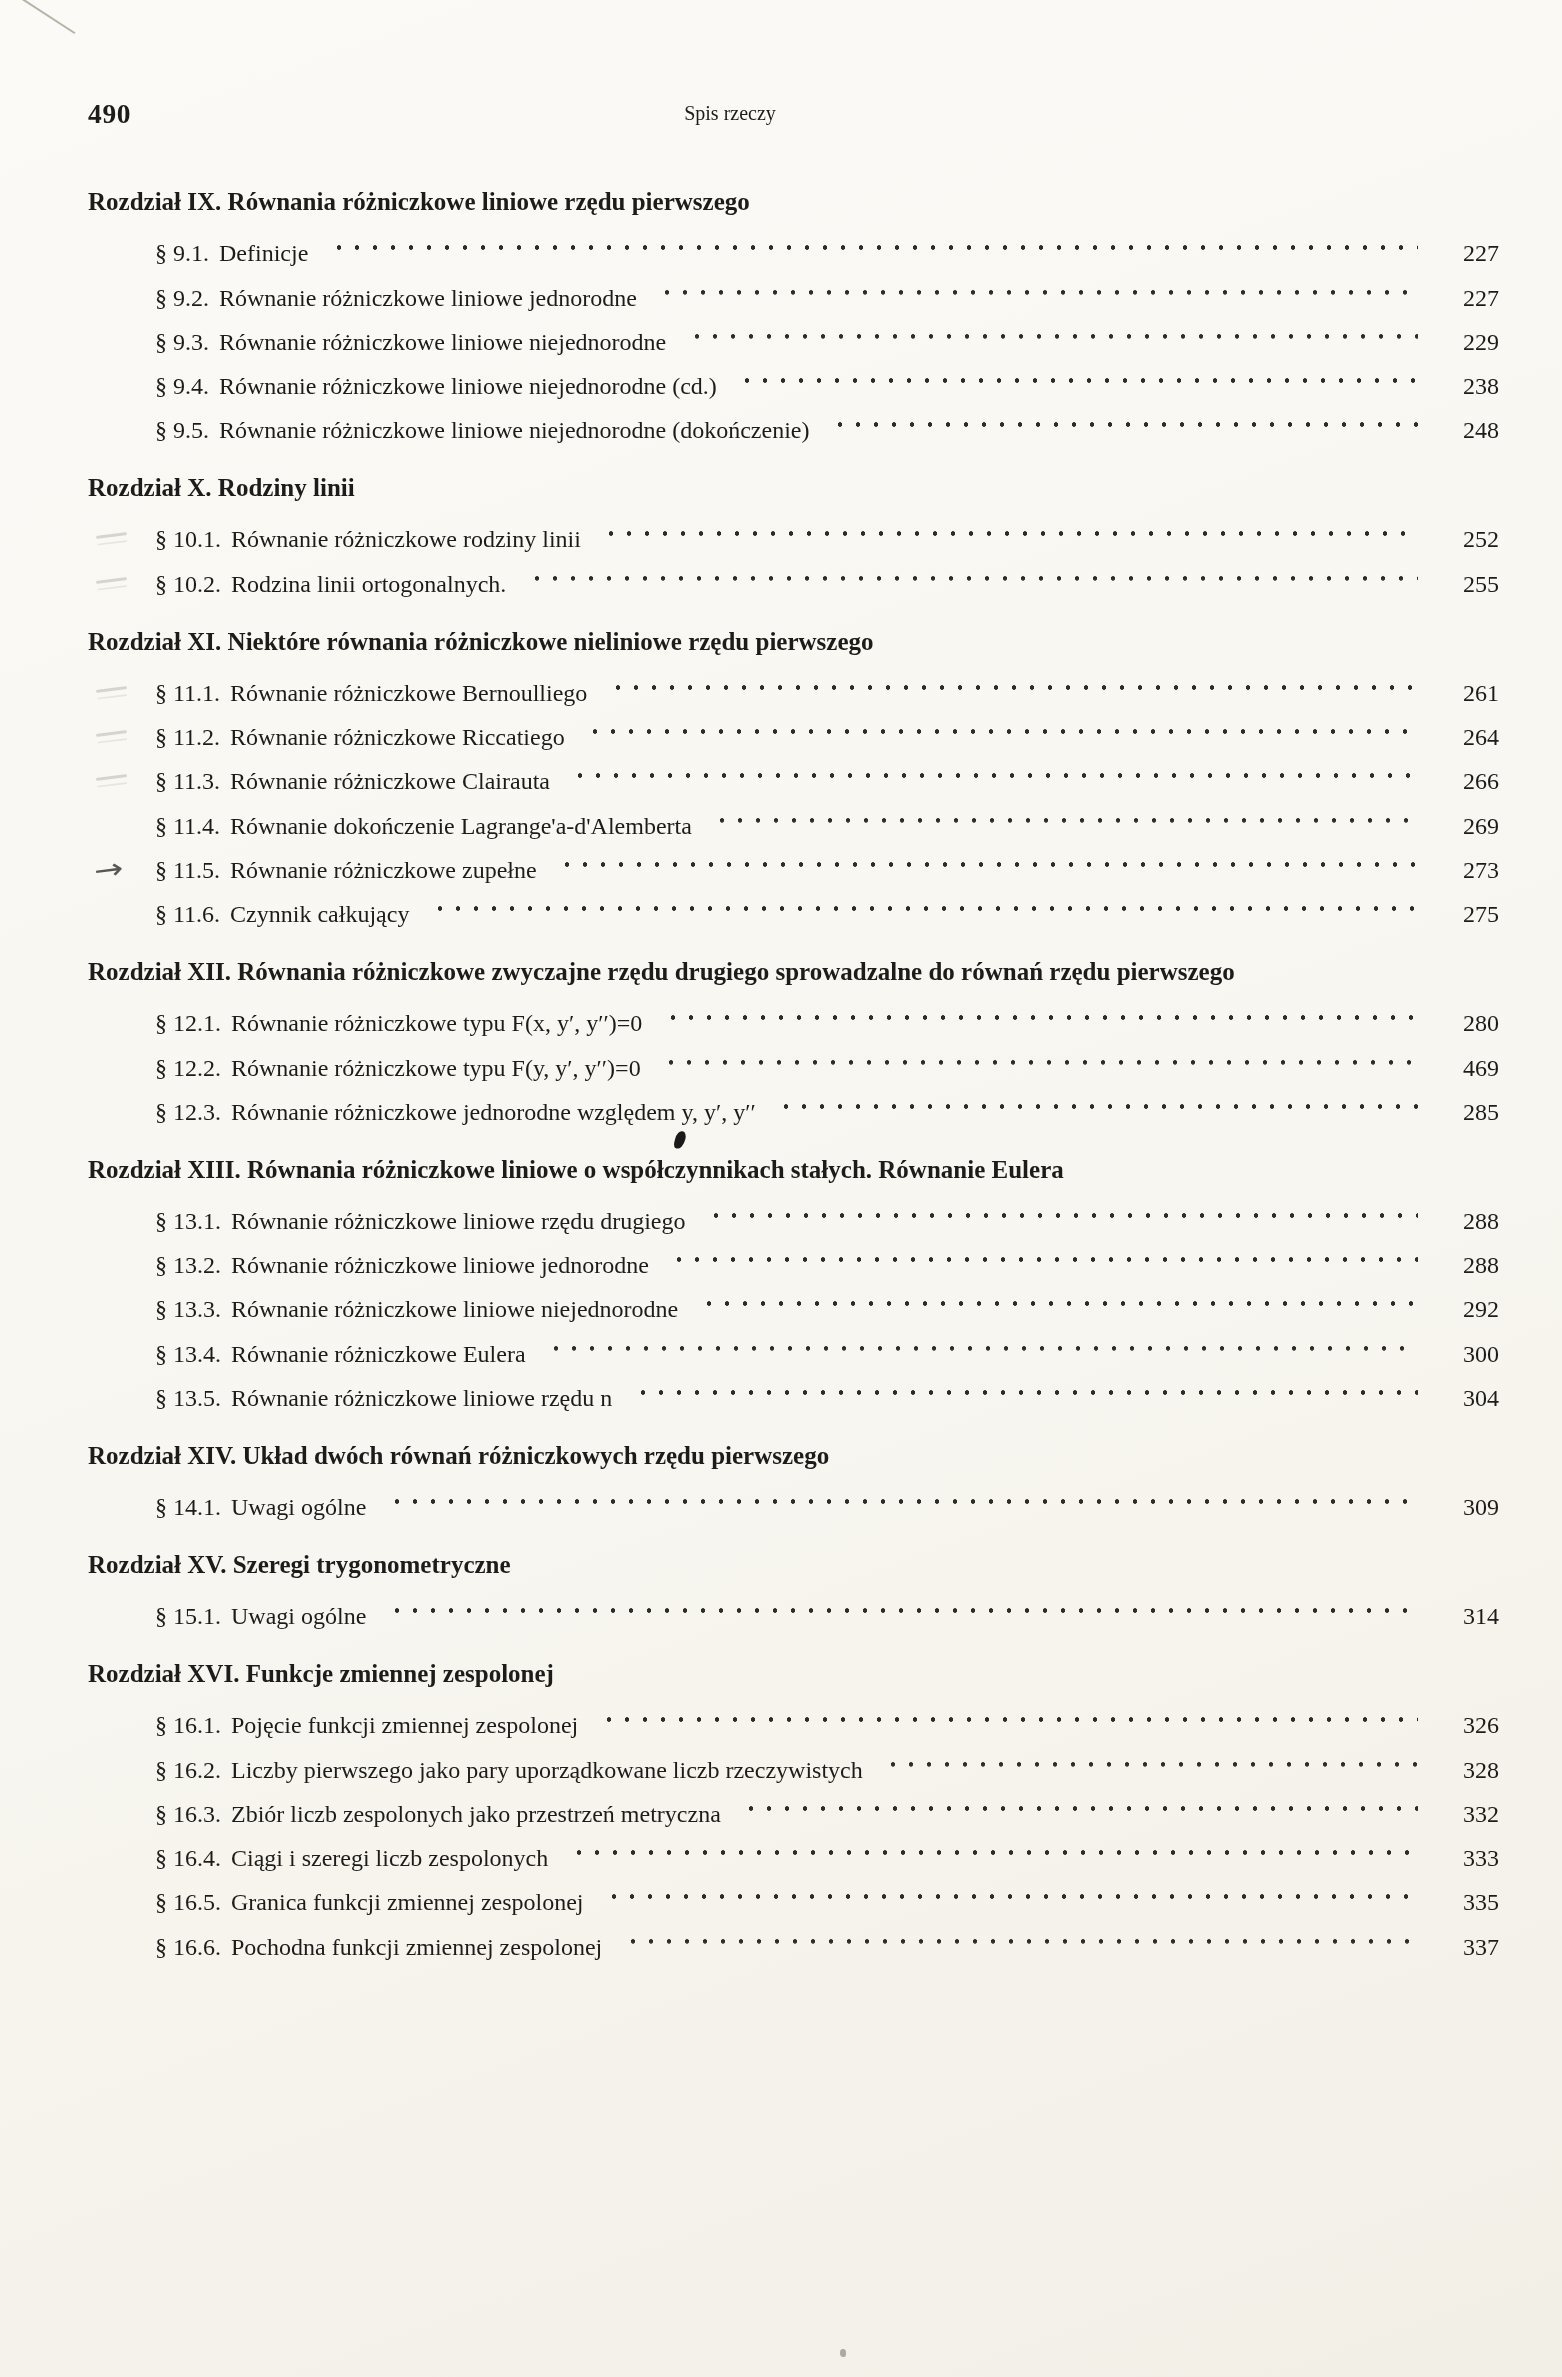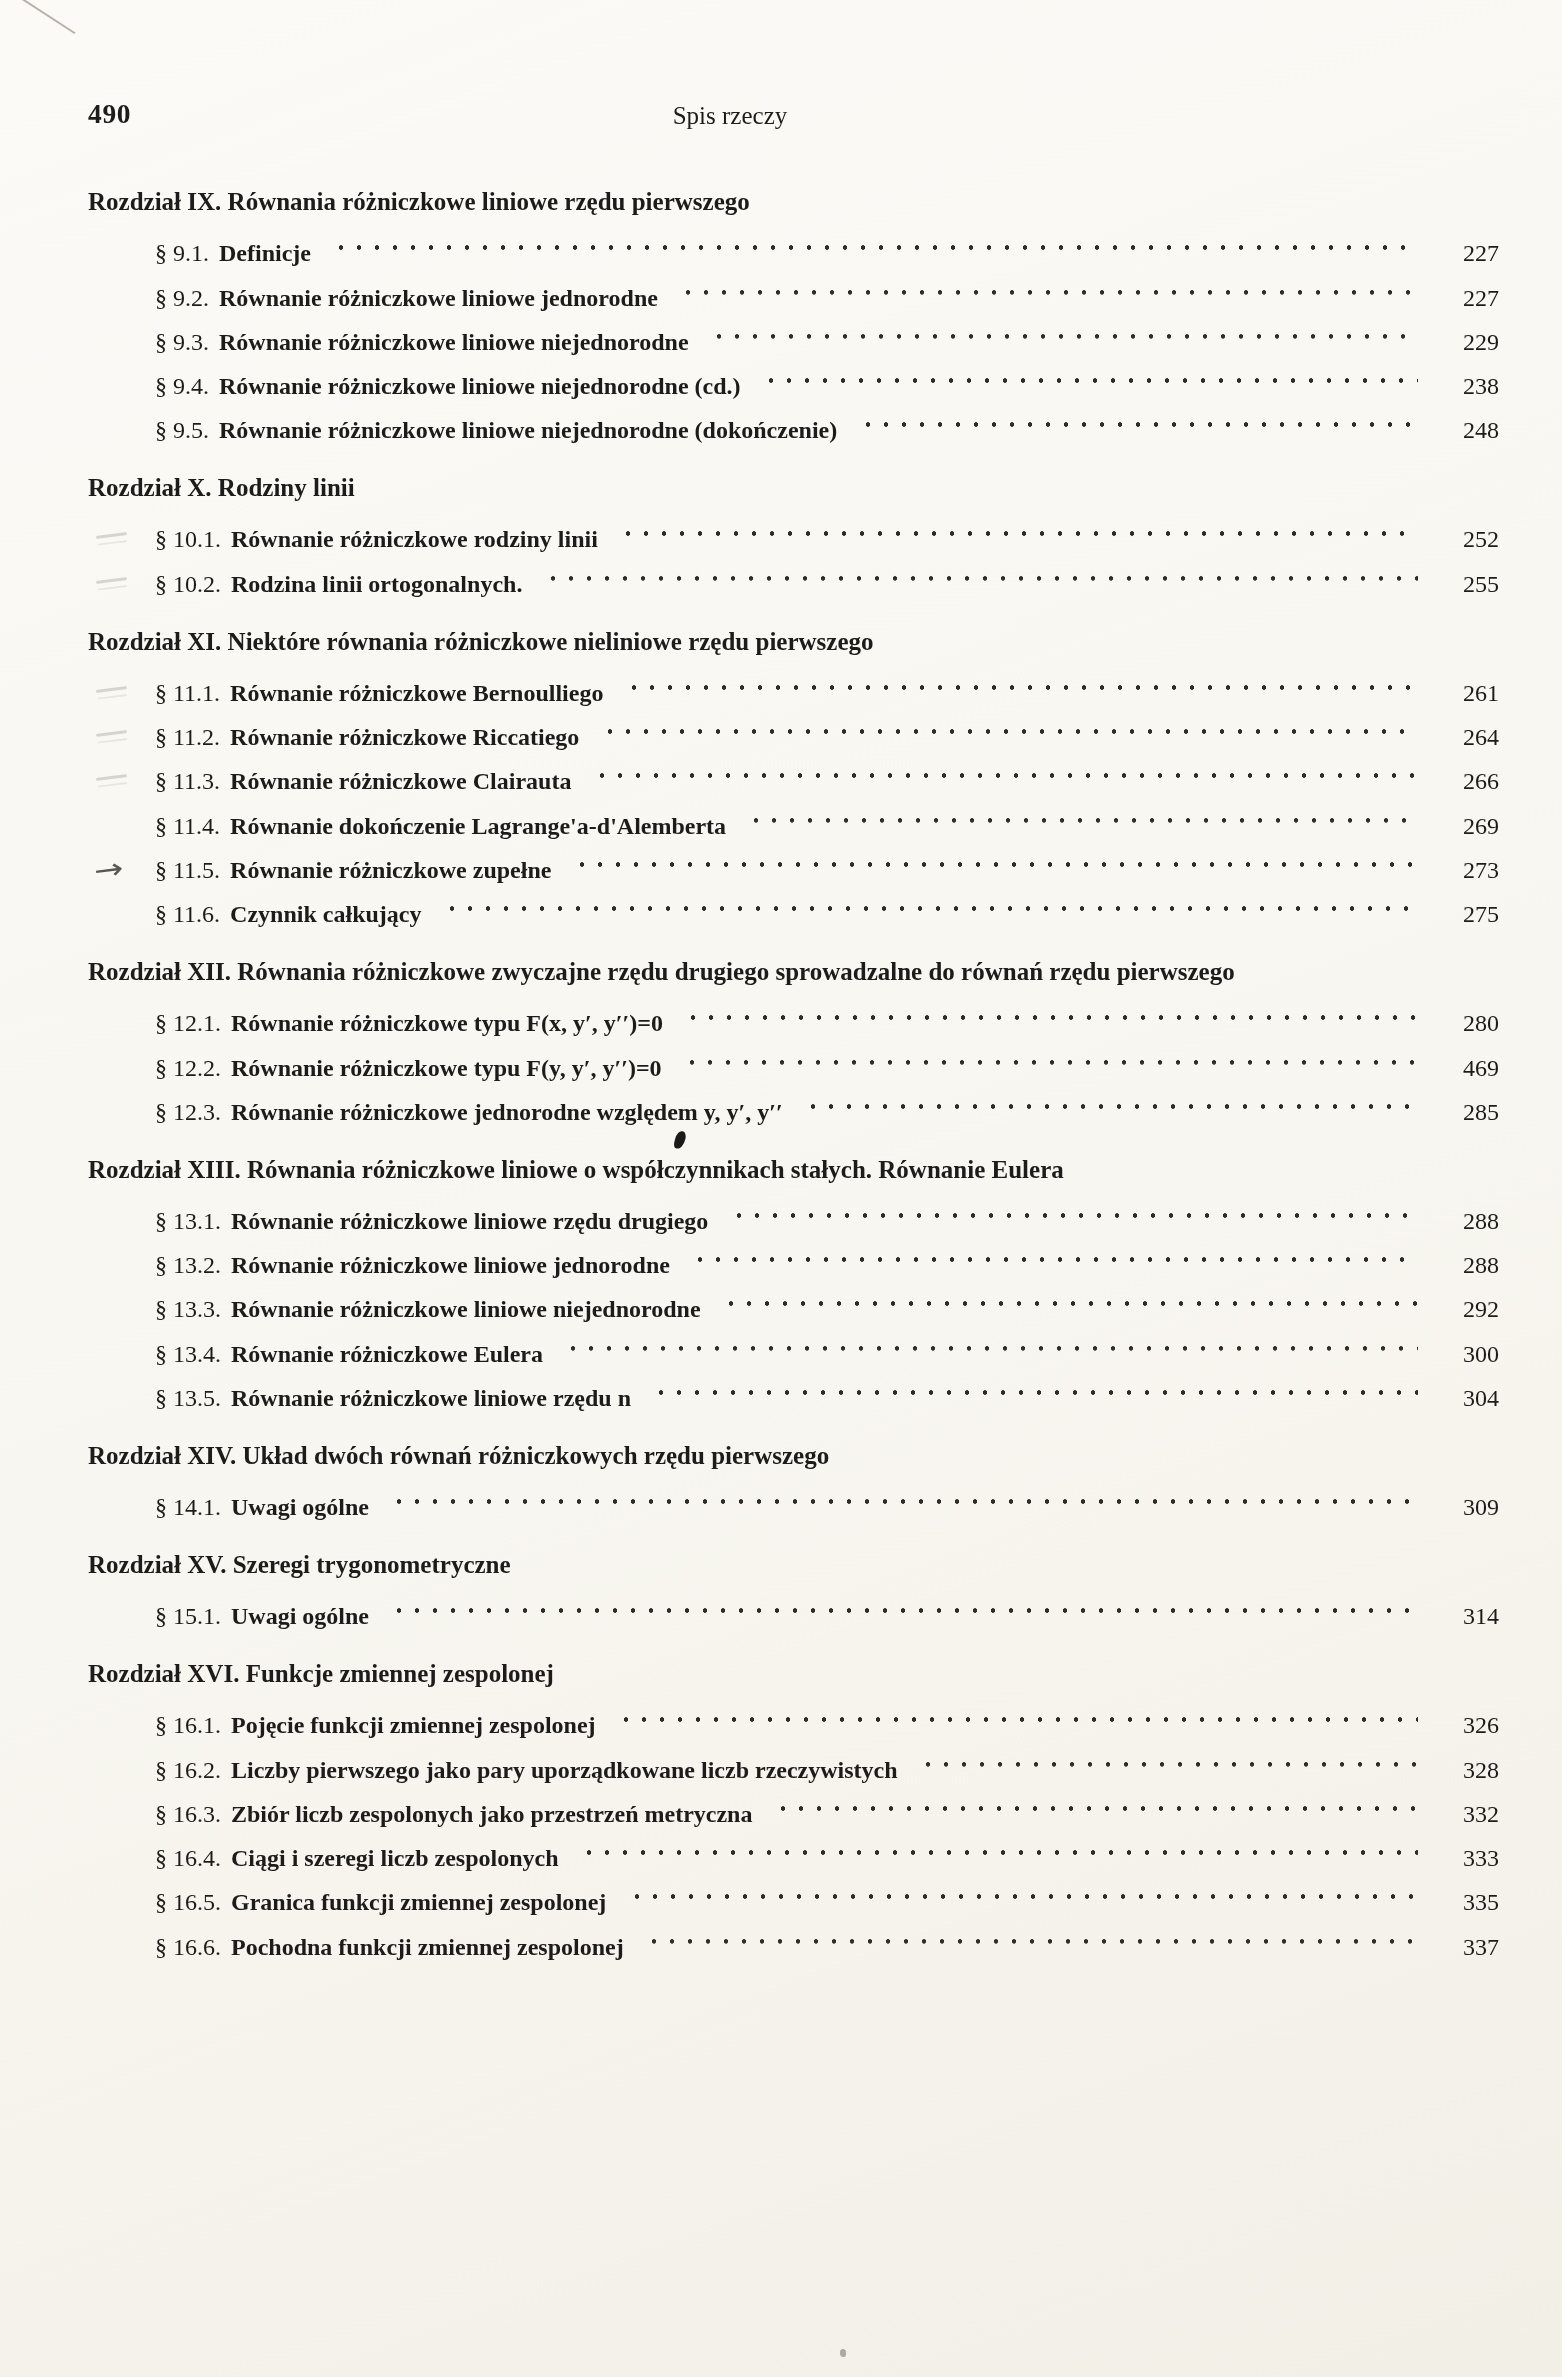--- a/index.html
+++ b/index.html
@@ -13,21 +13,21 @@
     font-family: "Liberation Serif", "DejaVu Serif", serif;
     color: #1d1c1a;
     overflow: hidden;
   }
 
   
   .page-header { position: relative; height: 35px; margin-bottom: 52px; }
   .folio { font-weight: 700; font-size: 27.4px; letter-spacing: 0.7px; }
   .running-title {
     position: absolute; top: 2.7px; left: 0; right: 127px;
-    text-align: center; font-size: 25px;
+    text-align: center; font-size: 20px;
   }
 
   
   .chapter-block { margin-top: 28px; }
   .chapter-block:first-child { margin-top: 16px; }
   .chapter-title {
     position: relative;
     font-weight: 700;
     font-size: 25px;
     line-height: 1.25;
@@ -42,21 +42,21 @@
     position: relative;
     display: flex;
     align-items: flex-start;
     font-size: 24px;
     line-height: 1.12;
     padding-left: 67px;
     margin-top: 17.4px;
   }
   .entry:first-of-type { margin-top: 0; }
   .entry-num { white-space: pre; margin-right: 10px; }
-  .entry-title { white-space: nowrap; font-weight: bold; }
+  .entry-title { white-space: nowrap; }
   .dots {
     flex: 1 1 27px;
     min-width: 27px;
     height: 6.7px;
     margin: 0 19px 0 21.4px;
     align-self: baseline;
     transform: translateY(4px);
     background-image: radial-gradient(circle, #2e2c29 1.9px, rgba(0,0,0,0) 2.5px);
     background-size: 18px 6.7px;
     background-position: 0 50%;

